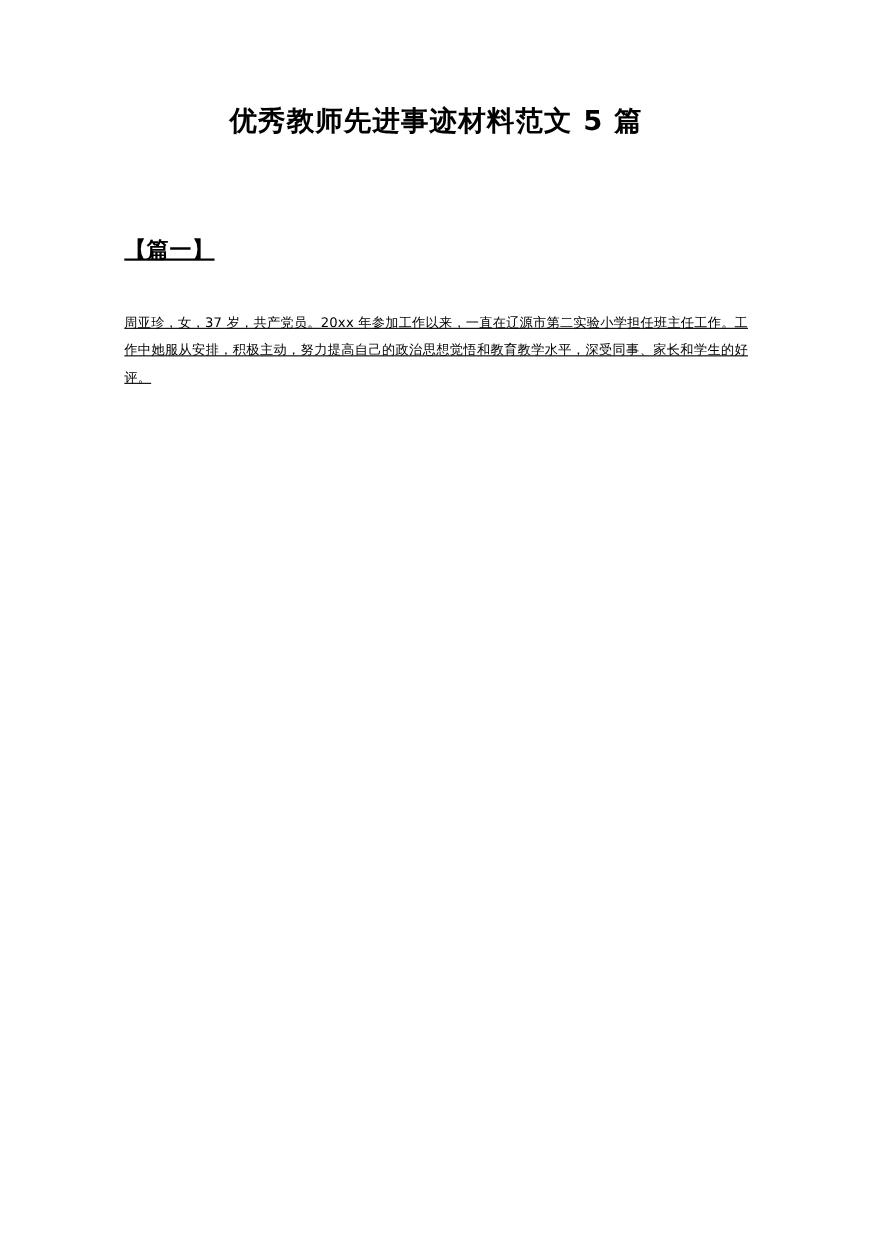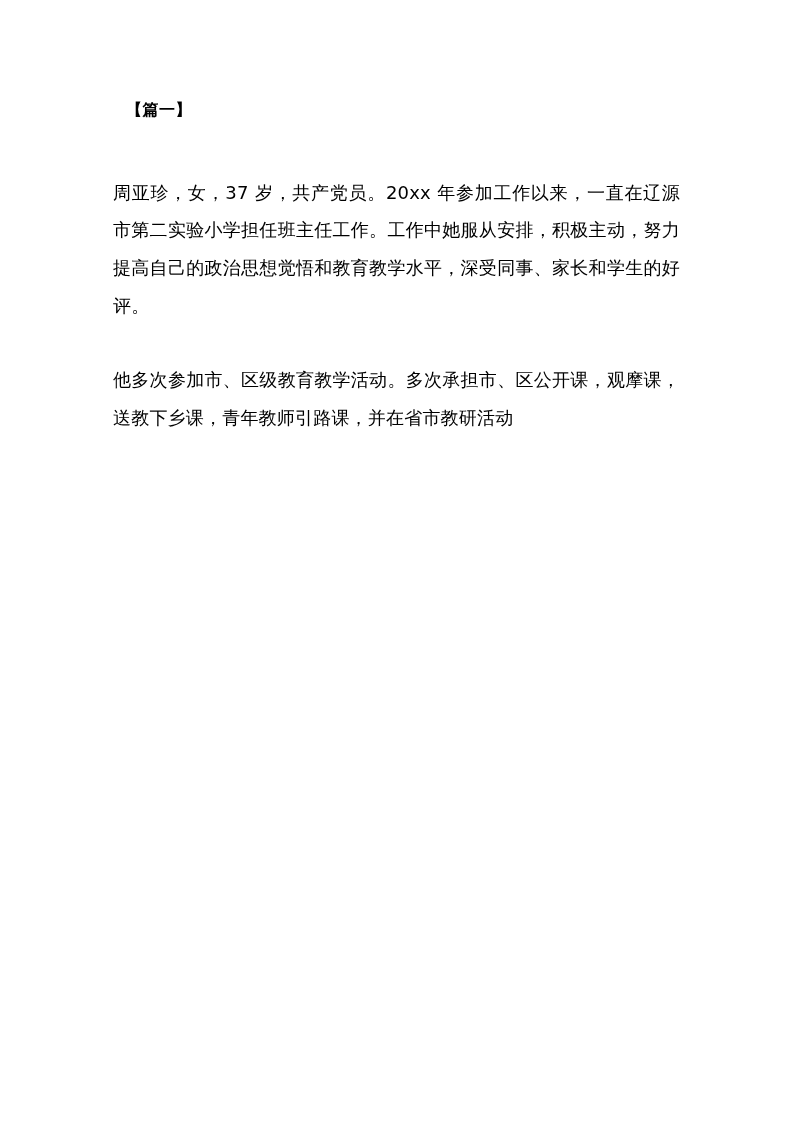--- a/index.html
+++ b/index.html
@@ -25,47 +25,49 @@
   .doc-title {
     margin: 0;
     padding-top: 92px;
     text-align: center;
     font-size: 25px;
     font-weight: bold;
     letter-spacing: 1px;
     line-height: 1.4;
   }
   .section-label {
-    margin: 13px;
+    margin: 0;
     padding-top: 84px;
-    font-size: 16px;
+    font-size: 20px;
     font-weight: bold;
     letter-spacing: 0.5px;
     line-height: 1.6;
+    text-decoration: underline;
   }
   .para {
     margin: 0;
     padding-top: 36px;
-    font-size: 18px;
+    font-size: 12px;
     line-height: 2.1;
     text-align: justify;
     text-justify: inter-ideograph;
     letter-spacing: 0.2px;
+    text-decoration: underline;
   }
   .para.first {
     padding-top: 38px;
   }
 </style>
 </head>
 <body>
 
 <div class="page">
 
+  <h1 class="doc-title">优秀教师先进事迹材料范文 5 篇</h1>
 
   <p class="section-label">【篇一】</p>
 
   <p class="para first">周亚珍，女，37 岁，共产党员。20xx 年参加工作以来，一直在辽源市第二实验小学担任班主任工作。工作中她服从安排，积极主动，努力提高自己的政治思想觉悟和教育教学水平，深受同事、家长和学生的好评。</p>
 
 
 
-  <p class="para">他多次参加市、区级教育教学活动。多次承担市、区公开课，观摩课，送教下乡课，青年教师引路课，并在省市教研活动</p>
 
 </div>
 
 </body></html>

